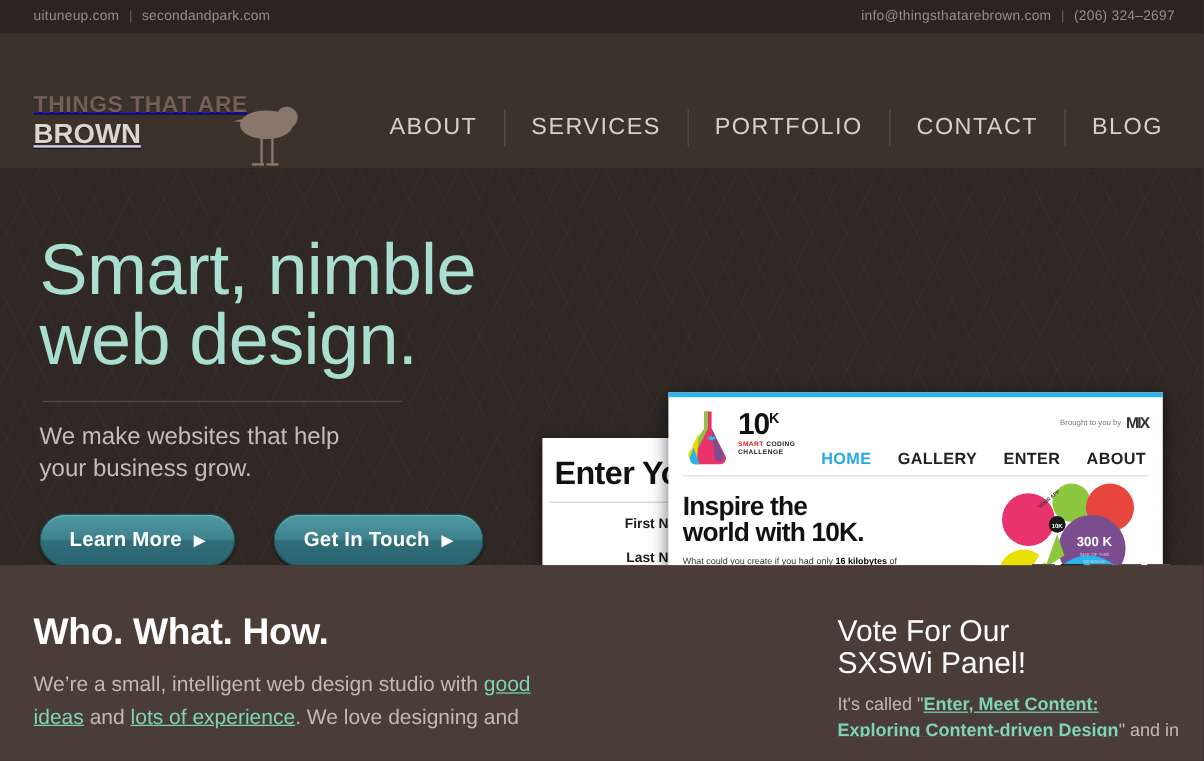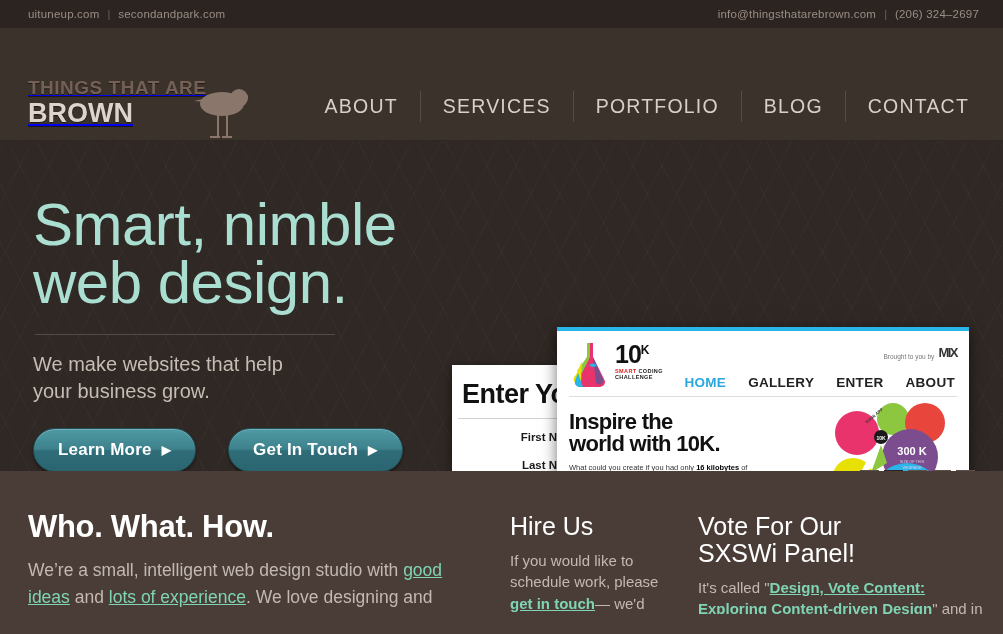--- a/index.html
+++ b/index.html
@@ -32,24 +32,25 @@
     background:#3b322c;
     border-bottom:1px solid #2e2621;
   }
   .logo { position:absolute; left:28px; top:50px; }
   .logo-l1 {
     font-size:19px; font-weight:bold; letter-spacing:.5px;
     color:#746055; line-height:1; font-family:"Liberation Sans", sans-serif;
     text-shadow:0 1px 0 rgba(0,0,0,.45);
   }
   .logo-l2 {
-    font-size:27px; font-weight:bold; letter-spacing:0px;
+    font-size:23px; font-weight:bold; letter-spacing:0px;
     color:#ddd4cd; line-height:1.05; margin-top:2px;
     font-family:"Liberation Sans", sans-serif;
     text-shadow:0 1px 1px rgba(0,0,0,.5);
+    text-decoration:underline;
   }
   .logo-bird { position:absolute; left:186px; top:55px; }
 
   .nav {
     position:absolute; right:20px; top:63px;
     display:flex; align-items:center;
   }
   .nav-item {
     color:#d9cfc8; font-size:19.5px; letter-spacing:1.2px;
     padding:4px 22px; text-decoration:none;
@@ -127,21 +128,21 @@
   .tk-flask { width:42px; height:48px; position:relative; flex:0 0 auto; }
   .tk-logotext { margin-left:4px; margin-top:4px; }
   .tk-10k { font-size:25px; font-weight:bold; color:#111; line-height:.9; letter-spacing:-1px; }
   .tk-10k sup { font-size:12px; }
   .tk-sub1 { font-size:5.5px; font-weight:bold; letter-spacing:.4px; margin-top:2px; }
   .tk-sub1 .red { color:#e02020; }
   .tk-sub1 .blk { color:#222; }
   .tk-sub2 { font-size:5.5px; font-weight:bold; color:#222; letter-spacing:.4px; }
   .tk-brought {
     margin-left:auto; font-size:6.5px; color:#777; padding-top:6px;
-    display:flex; align-items:flex-end; gap:4px;
+    display:flex; align-items:center; gap:4px;
   }
   .tk-mix {
     font-size:13px; font-weight:bold; color:#333; letter-spacing:-1.5px;
     font-family:"Liberation Sans", sans-serif;
   }
   .tk-nav {
     display:flex; gap:22px; justify-content:flex-end;
     padding:0 14px 6px 0; margin-top:-12px;
   }
   .tk-nav a {
@@ -236,22 +237,22 @@
         <rect x="40" y="31" width="2" height="24" fill="#8a766a"></rect>
         <rect x="24" y="53" width="10" height="2" fill="#8a766a"></rect>
         <rect x="36" y="53" width="10" height="2" fill="#8a766a"></rect>
       </svg>
     </span>
 
     <div class="nav">
       <a href="#" class="nav-item">ABOUT</a>
       <a href="#" class="nav-item">SERVICES</a>
       <a href="#" class="nav-item">PORTFOLIO</a>
+      <a href="#" class="nav-item">CONTACT</a>
       <a href="#" class="nav-item">BLOG</a>
-      <a href="#" class="nav-item">CONTACT</a>
     </div>
   </div>
 
   <div class="hero">
 
     <div class="hero-text">
       <div class="hero-h1">
         <div>Smart, nimble</div>
         <div>web design.</div>
       </div>
@@ -370,31 +371,25 @@
 
   <div class="content">
 
     <div class="col-a">
       <div class="h2-big">Who. What. How.</div>
       <div class="body-lg">
         <span>We’re a small, intelligent web design studio with </span><a href="#" class="mint">good ideas</a><span> and </span><a href="#" class="mint">lots of experience</a><span>. We love designing and building websites, but what really drives us is solving</span>
       </div>
     </div>
 
-    <div class="col-b">
-      <div class="h2-mid">Hire Us</div>
-      <div class="body-sm">
-        <span>If you would like to schedule work, please </span><a href="#" class="mint b">get in touch</a><span>— we'd love to talk.</span>
-      </div>
-    </div>
 
     <div class="col-c">
       <div class="h2-mid">
         <div>Vote For Our</div>
         <div>SXSWi Panel!</div>
       </div>
       <div class="body-sm">
-        <span>It's called "</span><a href="#" class="mint b">Design, Vote Content: Exploring Content-driven Design</a><span>" and in it, we'll talk about content strategy</span>
+        <span>It's called "</span><a href="#" class="mint b">Enter, Meet Content: Exploring Content-driven Design</a><span>" and in it, we'll talk about content strategy</span>
       </div>
     </div>
   </div>
 
 </div>
 
 </body></html>

